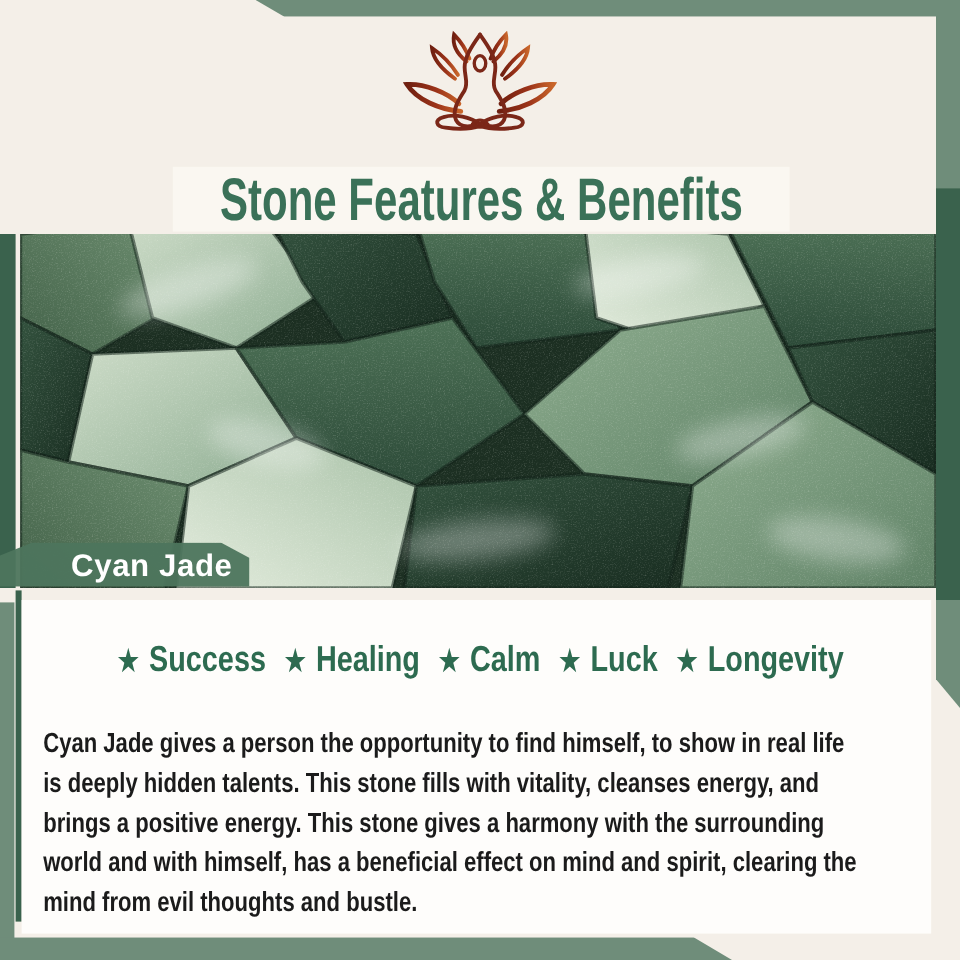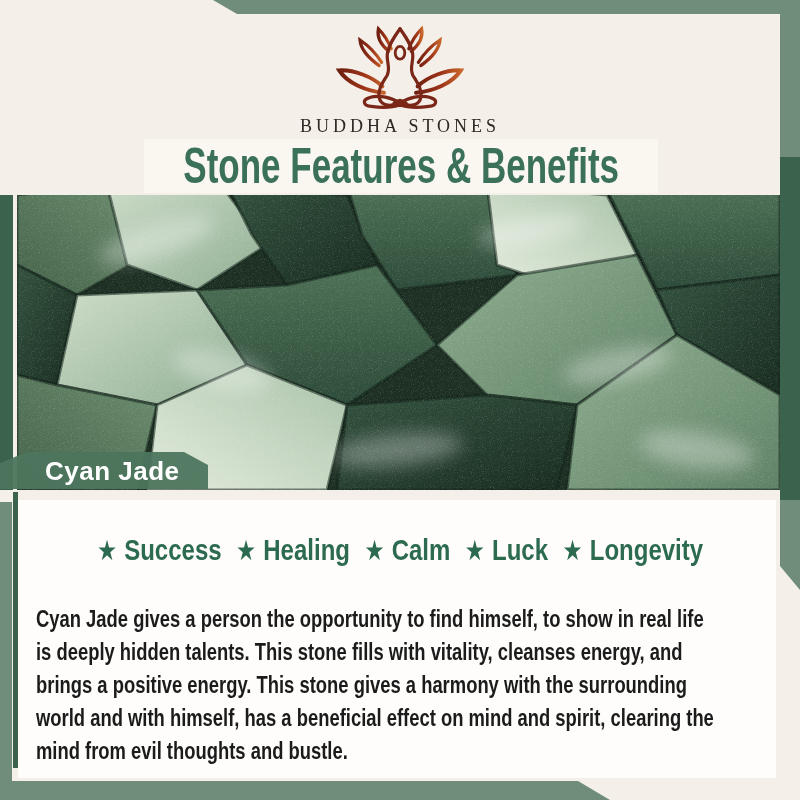--- a/index.html
+++ b/index.html
@@ -48,20 +48,21 @@
   
   .photo{left:17px;top:195px;width:763px;height:295px;background:#233c2c;}
   .photo svg{display:block;width:100%;height:100%;}
   .photo-label{
     left:0;top:452px;width:208px;height:37px;
     background:rgba(77,117,93,.95);
     clip-path:polygon(0 11px,27px 0,184px 0,208px 13px,208px 37px,0 37px);
     color:#ffffff;font-size:26px;font-weight:700;letter-spacing:.5px;
     line-height:39px;padding-left:45px;box-sizing:border-box;
     white-space:nowrap;
+    text-align:center;
   }
 
   
   .panel{left:18px;top:500px;width:758px;height:278px;background:#fefdfb;}
   .benefits{
     left:0;top:531px;width:800px;height:38px;
     display:flex;justify-content:center;align-items:center;
     white-space:nowrap;transform:scaleX(.80);transform-origin:400px 50%;
     color:#2d6b50;font-weight:700;font-size:30px;
   }
@@ -102,21 +103,20 @@
     </g>
     <g fill="none" stroke="#7b2718" stroke-width="4" stroke-linecap="round">
       <path d="M90,6 C80,20 74,30 74,40 C74,50 78,56 74,64 C68,74 62,82 64,92 C66,102 78,104 86,99"></path>
       <path d="M90,6 C100,20 106,30 106,40 C106,50 102,56 106,64 C112,74 118,82 116,92 C114,102 102,104 94,99"></path>
       <ellipse cx="90" cy="36" rx="6" ry="8" stroke-width="3.5"></ellipse>
       <path d="M90,99 C80,92 64,88 52,92 C42,95 44,102 54,103 C68,105 82,104 90,101"></path>
       <path d="M90,99 C100,92 116,88 128,92 C138,95 136,102 126,103 C112,105 98,104 90,101"></path>
       <path d="M82,99 Q90,91 98,99 Q90,106 82,99" stroke-width="3"></path>
     </g>
   </svg>
-  <div class="abs brandname">BUDDHA STONES</div>
 
   <div class="abs banner">
     <h1>Stone Features &amp; Benefits</h1>
   </div>
 
   <div class="abs photo">
     <svg viewBox="0 0 763 295" preserveAspectRatio="none" aria-hidden="true">
       <defs>
         <linearGradient id="gA" x1="0" y1="0" x2="1" y2="1">
             <stop offset="0" stop-color="#8fae90"></stop>

